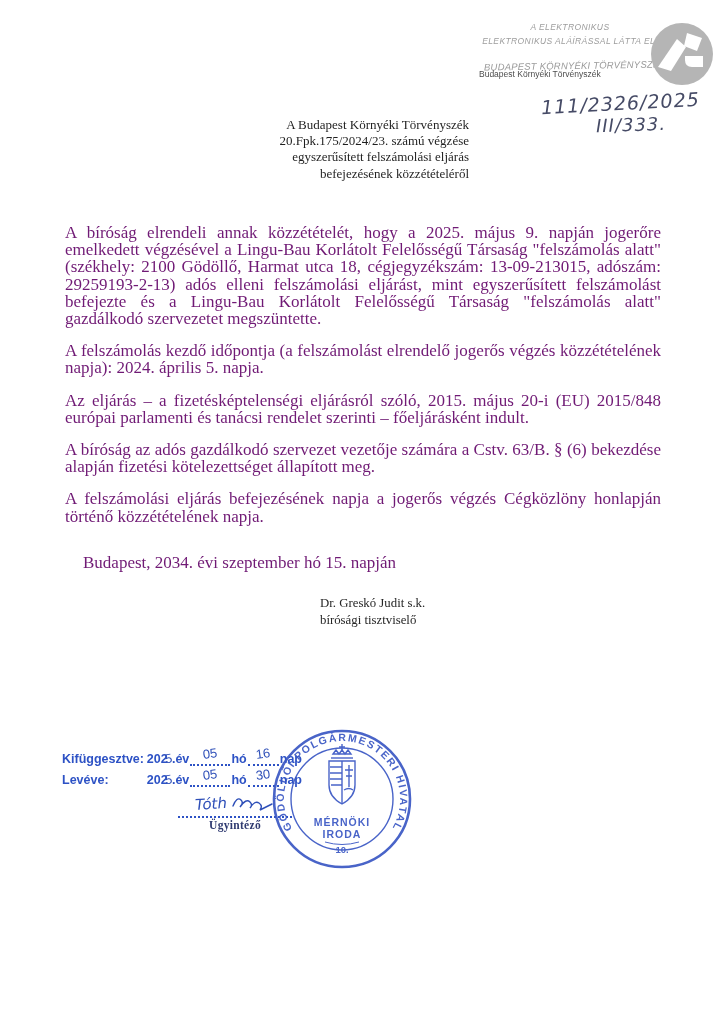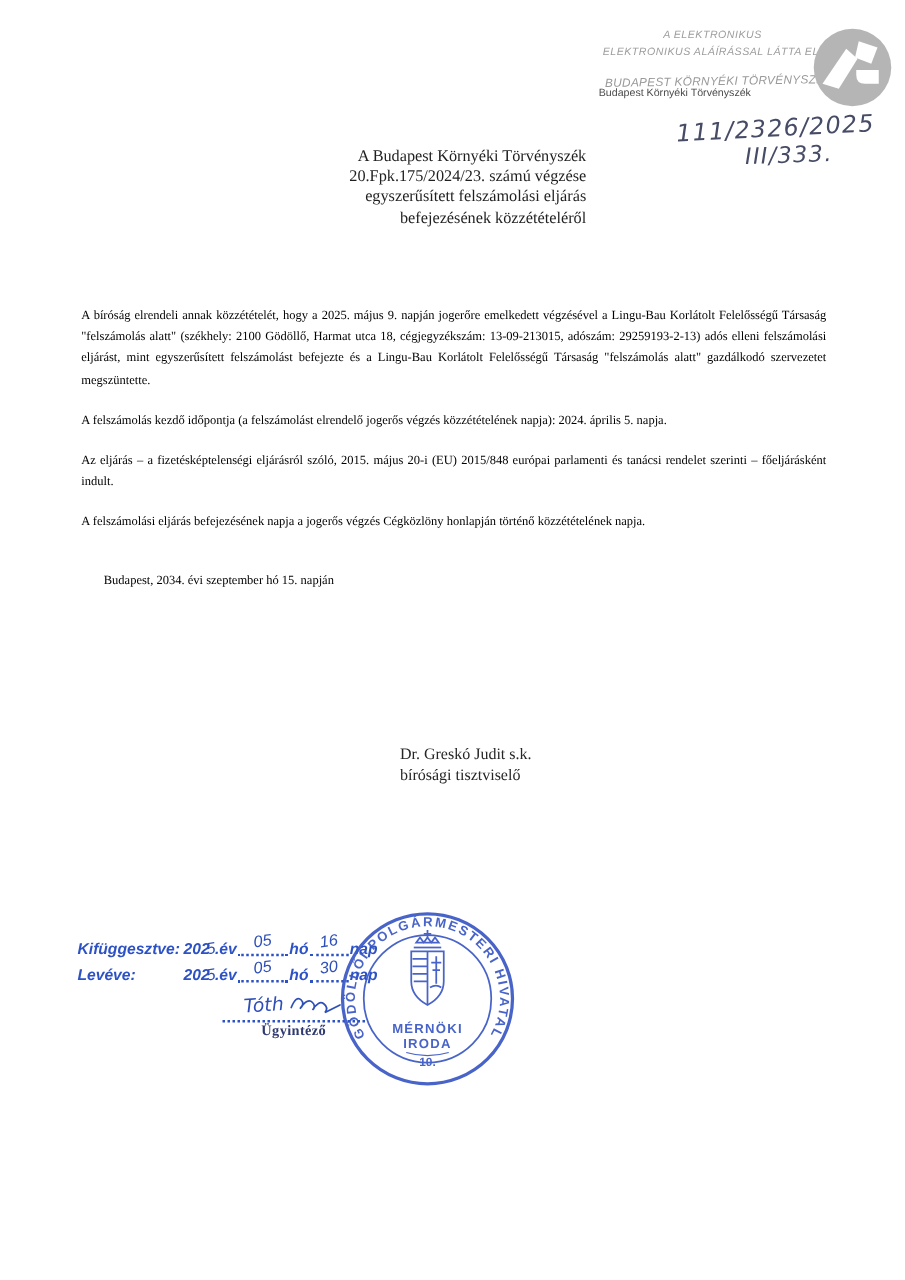--- a/index.html
+++ b/index.html
@@ -28,31 +28,31 @@
   .hw{font-family:"DejaVu Sans",sans-serif;font-style:italic;color:#464b66;}
   .case-hw1{position:absolute;top:92px;left:541px;font-size:19px;letter-spacing:1px;
             transform:rotate(-3deg);white-space:nowrap;}
   .case-hw2{position:absolute;top:114px;left:596px;font-size:18px;letter-spacing:1px;
             transform:rotate(-2deg);white-space:nowrap;}
   
   .title{position:absolute;top:117px;left:205px;width:264px;text-align:right;
          font-size:13px;line-height:16.2px;color:#1f1f1f;}
   
   .bodytext{position:absolute;top:224px;left:65px;width:596px;
-            font-size:10px;line-height:17.2px;text-align:justify;color:#000000;margin-top:20px;}
+            font-size:17px;line-height:17.2px;text-align:justify;color:#701a75;}
   .bodytext p{margin:0 0 15px 0;}
   .dateline{margin:29px 0 0 18px;text-align:left;}
   
   .signature{position:absolute;top:595px;left:320px;width:185px;text-align:left;
              font-size:12.8px;line-height:17px;color:#262626;}
   
   .posting{position:absolute;top:751px;left:62px;width:240px;
            font-family:"Liberation Sans","DejaVu Sans",sans-serif;
            font-size:12.5px;font-weight:700;color:#2d52c5;}
-  .prow{display:flex;align-items:center;white-space:nowrap;margin-bottom:6px;font-style:italic;}
+  .prow{display:flex;align-items:flex-end;white-space:nowrap;margin-bottom:6px;}
   .prow .plabel{width:93px;}
   .dots{display:inline-block;border-bottom:2px dotted #2d52c5;height:11px;
         position:relative;margin:0 1px;}
   .dots.month{width:44px;}
   .dots.day{width:34px;}
   .dots .hwv{position:absolute;top:-7px;left:50%;transform:translateX(-50%) rotate(-8deg);
         font-weight:400;font-size:13px;color:#2e4fb8;}
   .hw-year{font-weight:400;font-size:13px;color:#2e4fb8;display:inline-block;
         transform:rotate(-10deg);margin:0 0 0 -3px;}
   
@@ -96,20 +96,21 @@
     <div>A Budapest Környéki Törvényszék</div>
     <div>20.Fpk.175/2024/23. számú végzése</div>
     <div>egyszerűsített felszámolási eljárás</div>
     <div>befejezésének közzétételéről</div>
   </div>
 
   <div class="bodytext">
     <p>A bíróság elrendeli annak közzétételét, hogy a 2025. május 9. napján jogerőre emelkedett végzésével a Lingu-Bau Korlátolt Felelősségű Társaság "felszámolás alatt" (székhely: 2100 Gödöllő, Harmat utca 18, cégjegyzékszám: 13-09-213015, adószám: 29259193-2-13) adós elleni felszámolási eljárást, mint egyszerűsített felszámolást befejezte és a Lingu-Bau Korlátolt Felelősségű Társaság "felszámolás alatt" gazdálkodó szervezetet megszüntette.</p>
     <p>A felszámolás kezdő időpontja (a felszámolást elrendelő jogerős végzés közzétételének napja): 2024. április 5. napja.</p>
     <p>Az eljárás – a fizetésképtelenségi eljárásról szóló, 2015. május 20-i (EU) 2015/848 európai parlamenti és tanácsi rendelet szerinti – főeljárásként indult.</p>
+    <p>A bíróság az adós gazdálkodó szervezet vezetője számára a Cstv. 63/B. § (6) bekezdése alapján fizetési kötelezettséget állapított meg.</p>
     <p>A felszámolási eljárás befejezésének napja a jogerős végzés Cégközlöny honlapján történő közzétételének napja.</p>
     <div class="dateline">Budapest, 2034. évi szeptember hó 15. napján</div>
   </div>
 
   <div class="signature">
     <div>Dr. Greskó Judit s.k.</div>
     <div>bírósági tisztviselő</div>
   </div>
 
   <div class="posting">

